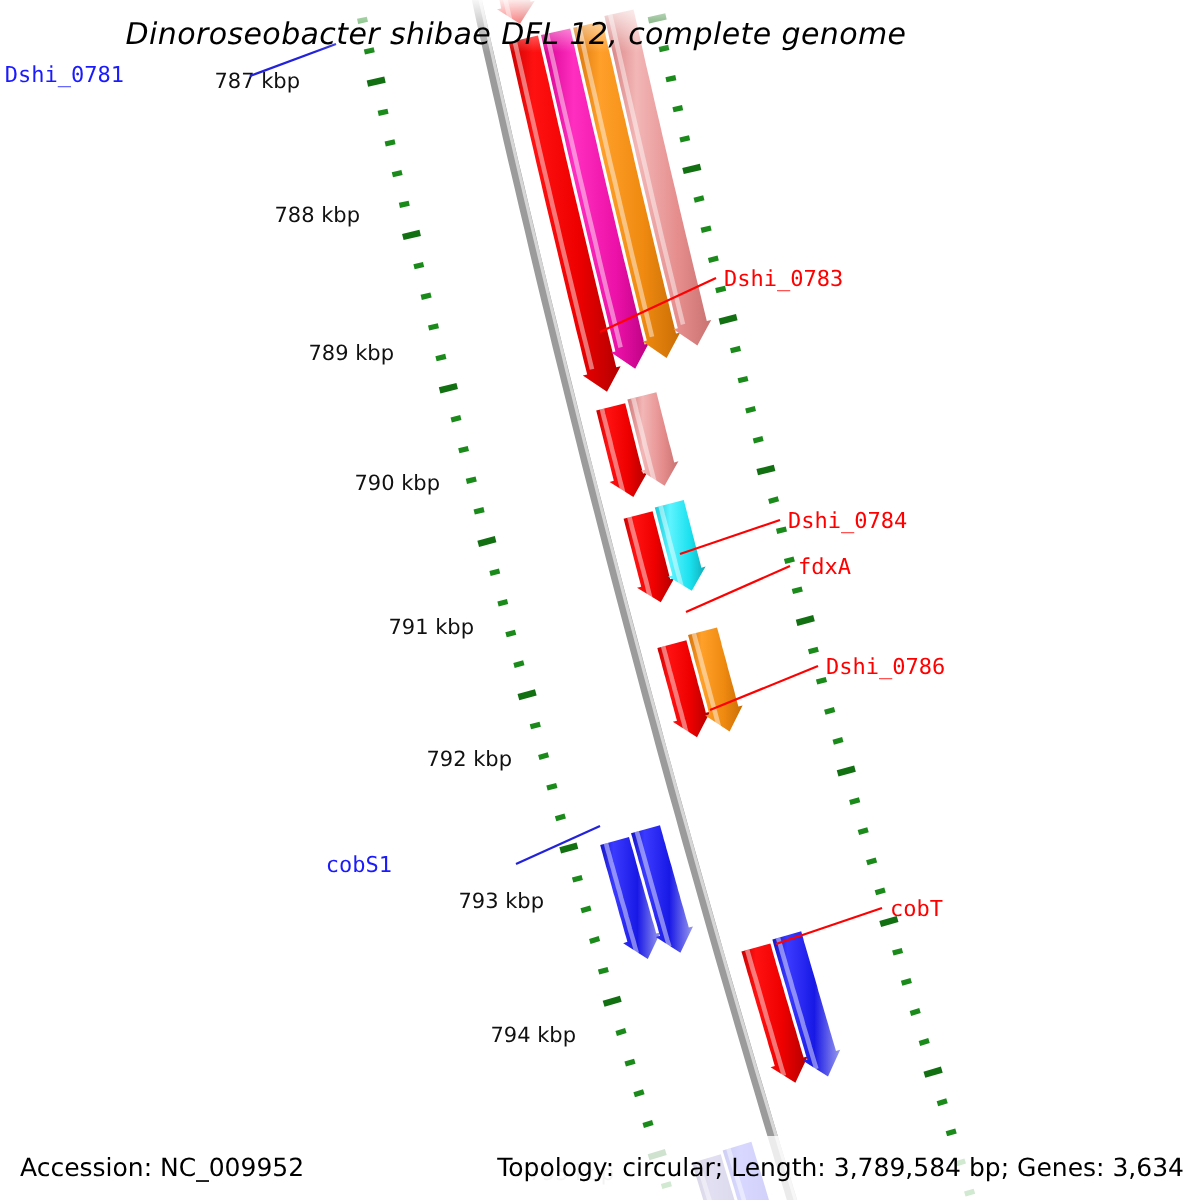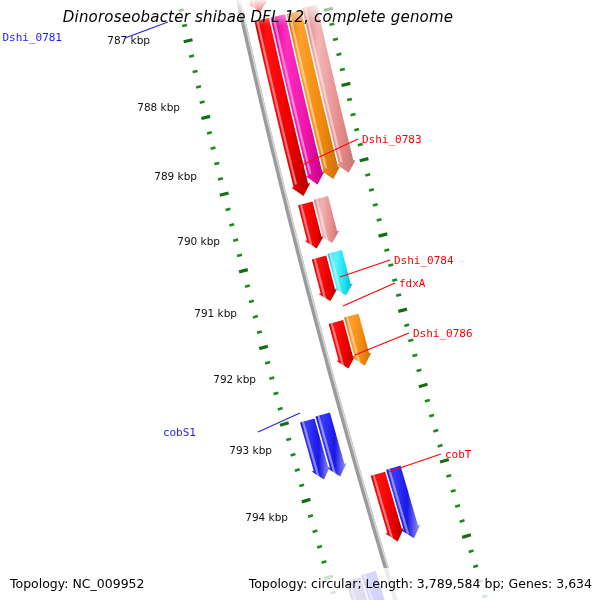--- a/index.html
+++ b/index.html
@@ -359,16 +359,16 @@
         <text x="445" y="458" class="feat-label-red" text-anchor="start">cobT</text>
         <text x="196" y="436" class="feat-label-blue" text-anchor="end">cobS1</text>
       </g>
 
     <rect x="0" y="0" width="600" height="26" fill="url(#fade-top)"></rect>
   </svg>
 
   <div id="genome-title">Dinoroseobacter shibae DFL 12, complete genome</div>
 
   <div id="footer-bar"></div>
-  <div id="accession-text">Topology: NC_009952</div>
+  <div id="accession-text">Accession: NC_009952</div>
   <div id="stats-text">Topology: circular; Length: 3,789,584 bp; Genes: 3,634</div>
 
 </div>
 
 </body></html>

